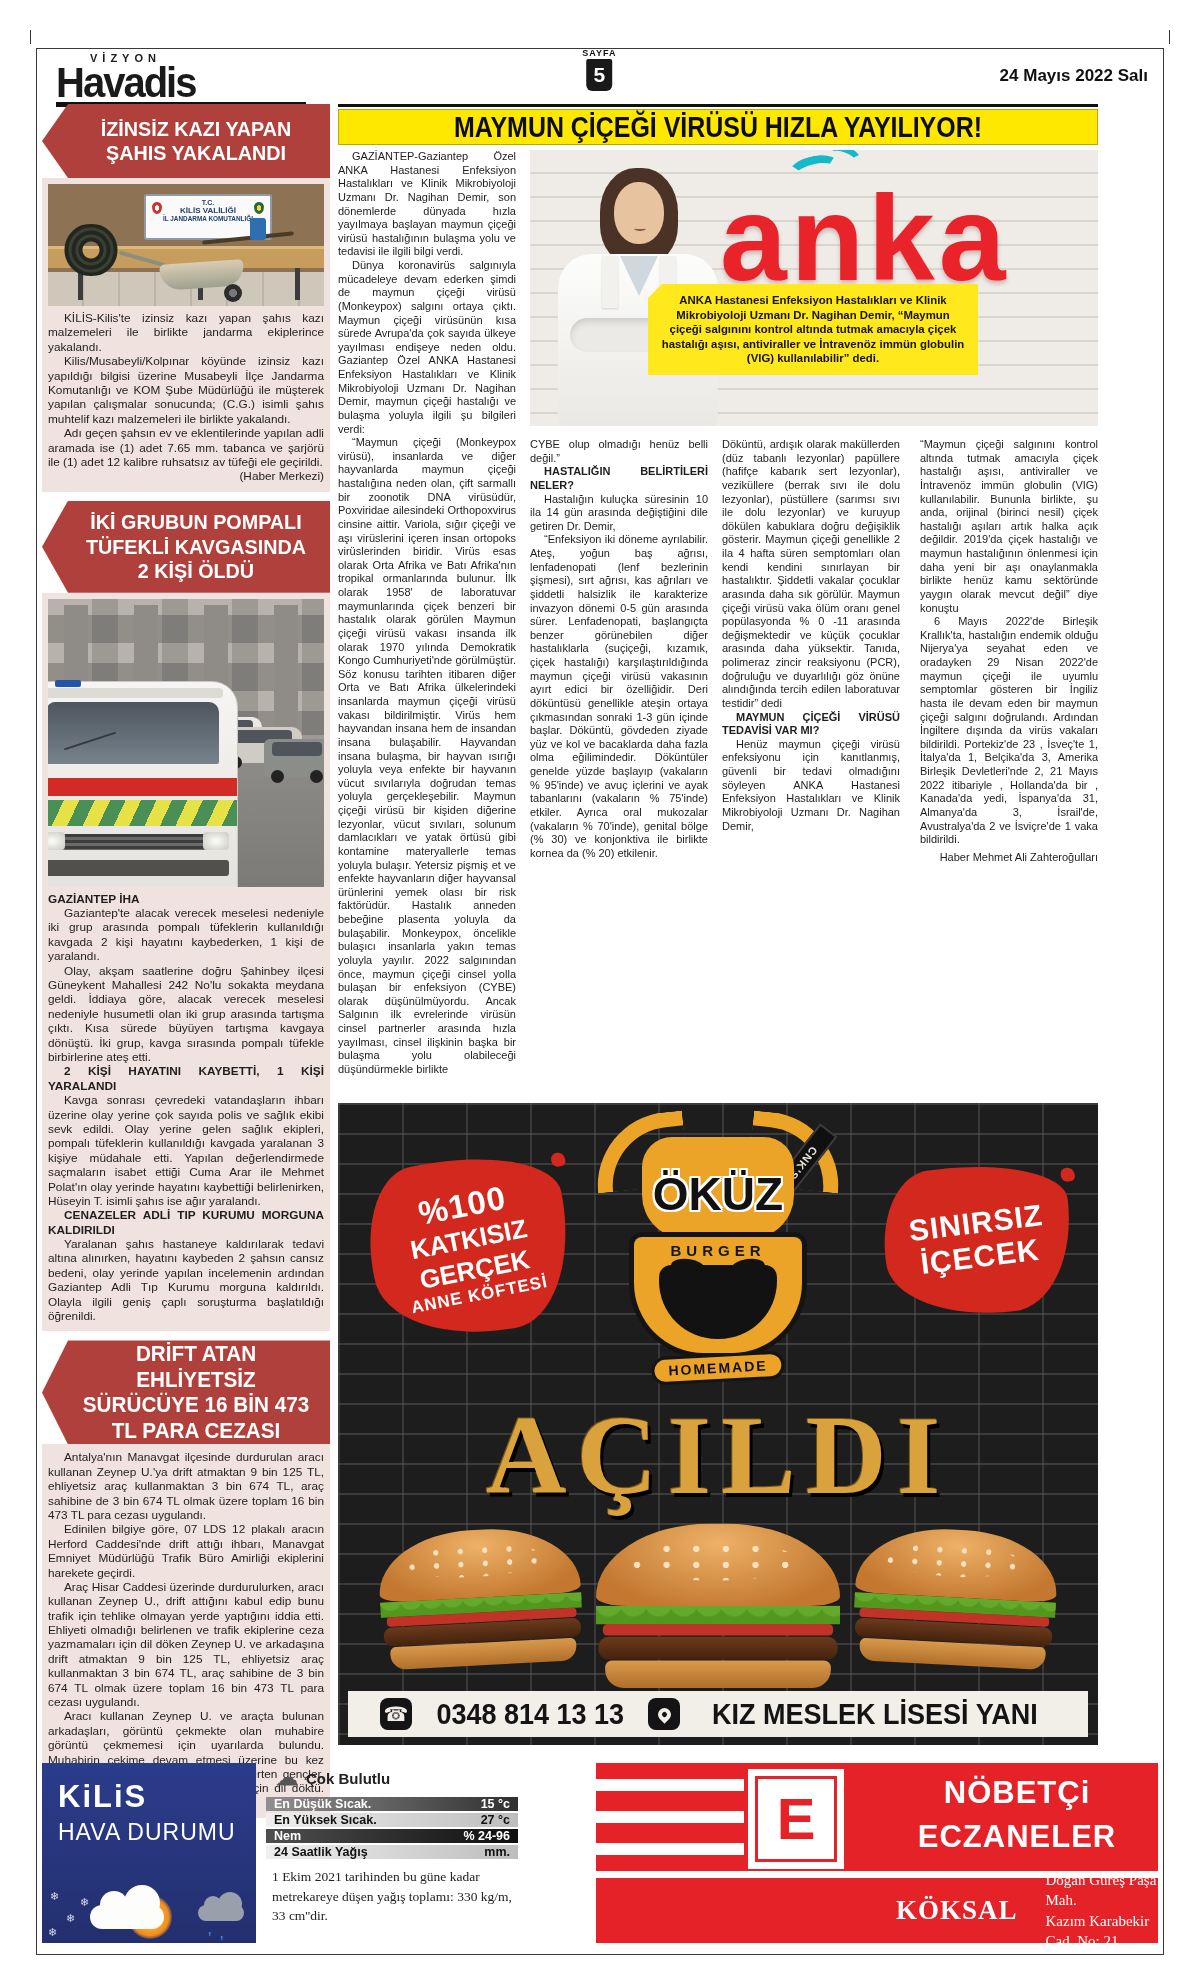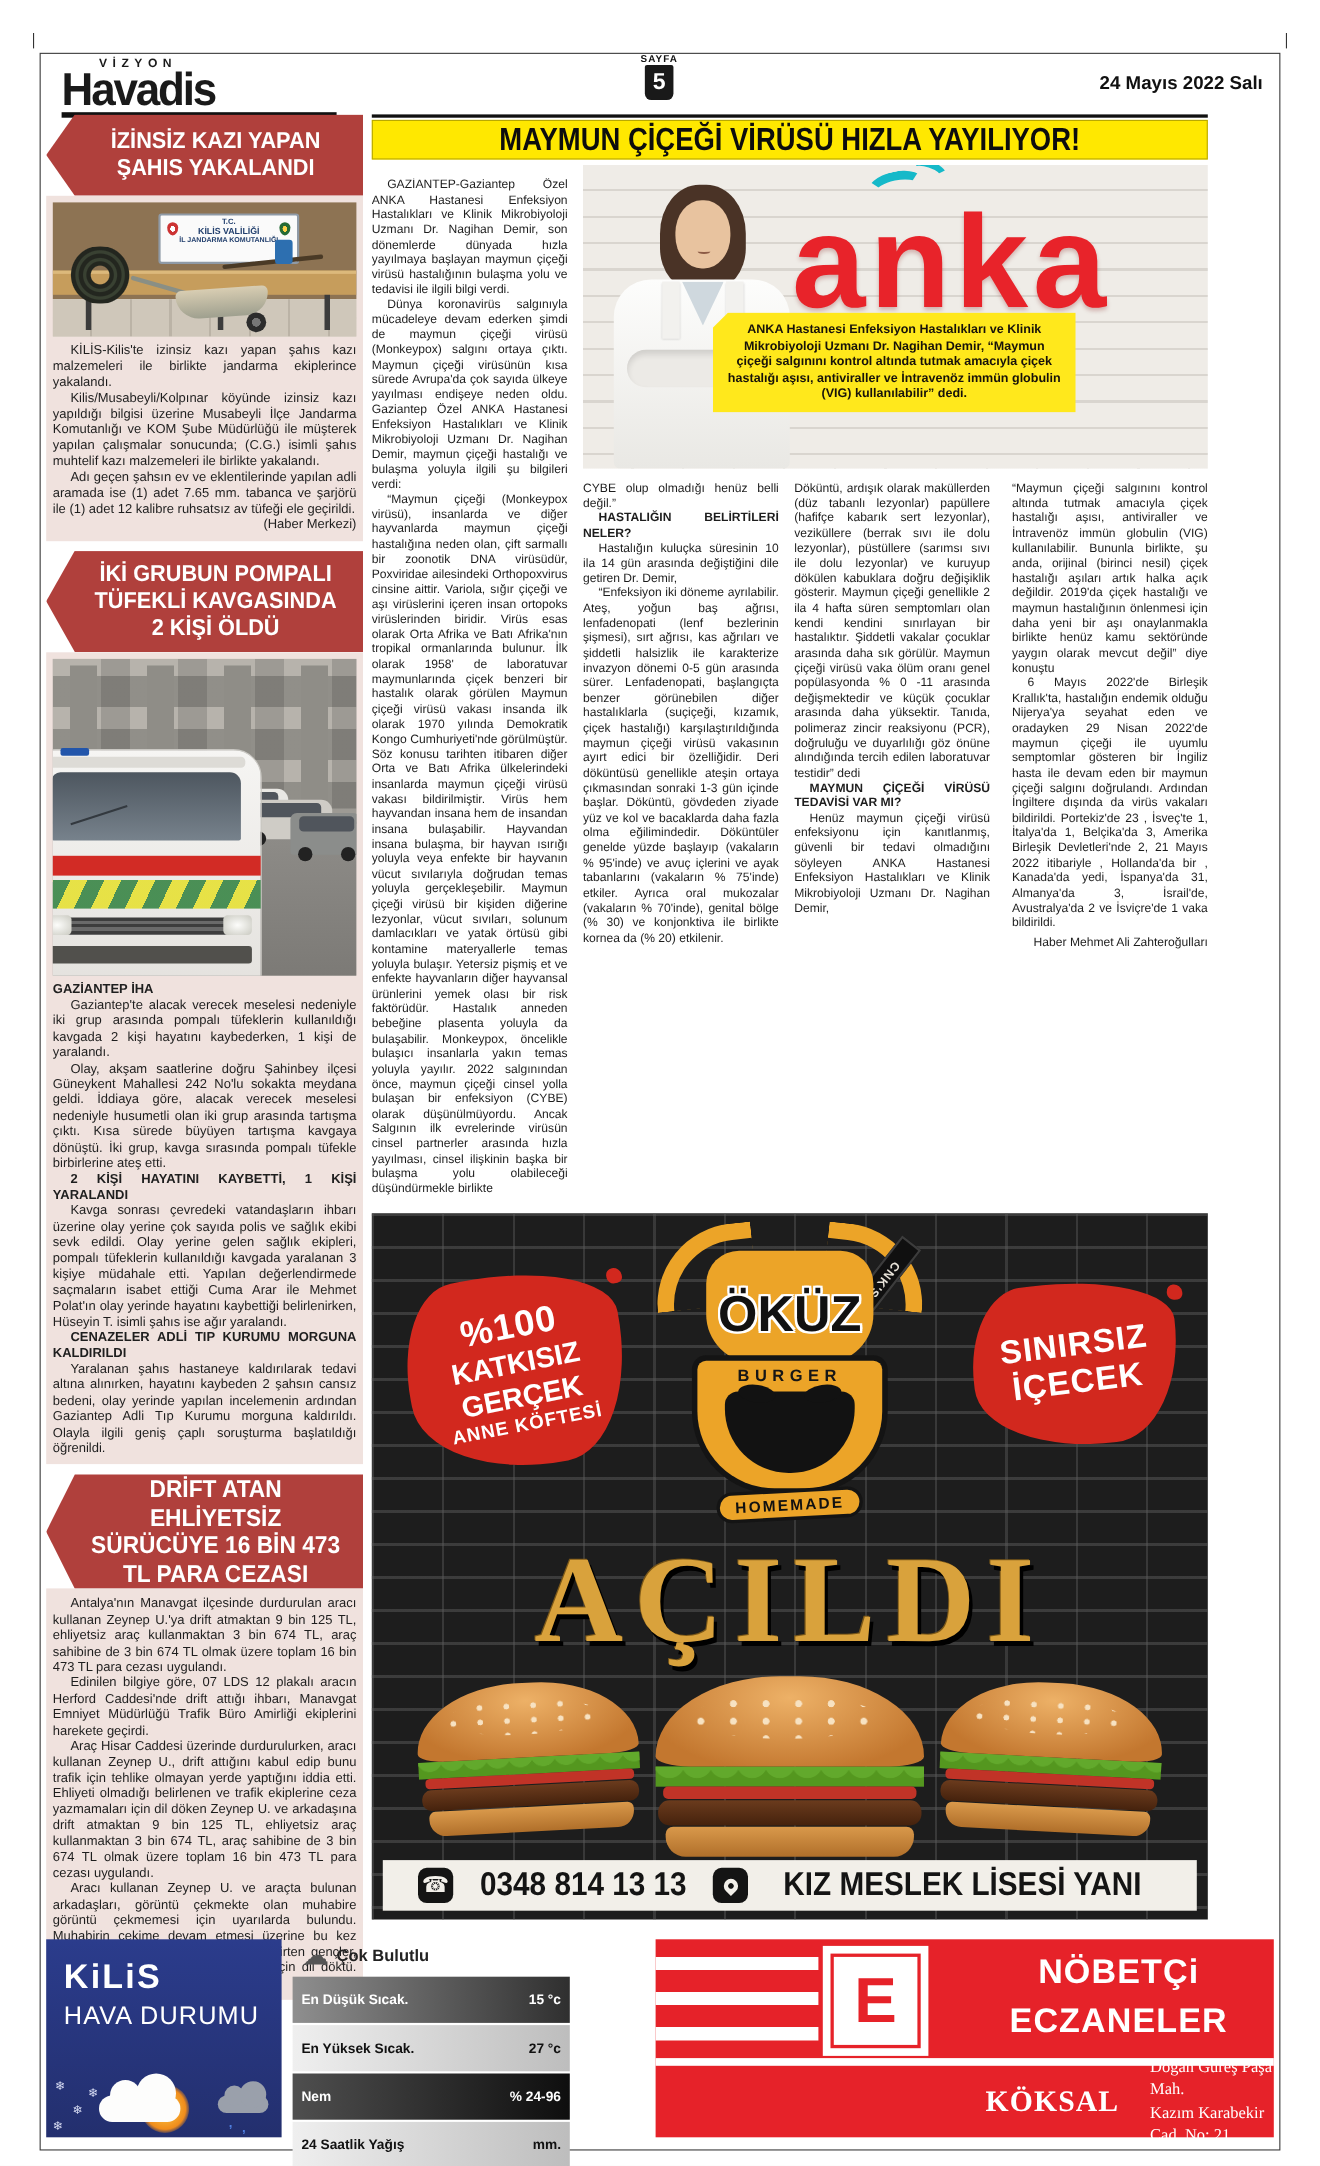--- a/index.html
+++ b/index.html
@@ -75,21 +75,21 @@
   .photo2 .amb .grill { position:absolute; left:28px; right:30px; top:152px; height:16px; background:repeating-linear-gradient(#3d3d3d 0 3px, #6a6a6a 3px 6px); border-radius:3px; }
   .photo2 .amb .hl { position:absolute; top:150px; width:26px; height:18px; background:radial-gradient(#fdfdfb,#c9c9c0); border-radius:4px; }
   .photo2 .amb .bumper { position:absolute; left:6px; right:8px; top:178px; height:16px; background:#51504c; border-radius:3px; }
 
   
   .main-area { position:absolute; left:338px; top:104px; width:760px; }
   .top-rule { height:3px; background:#101010; margin-bottom:2px; }
   .ma-head { background:#ffe800; border:1px solid #b9a900; height:36px; display:flex; align-items:center; justify-content:center; overflow:hidden; }
   .ma-head span { font-size:29px; font-weight:bold; color:#0d0d0d; transform:scaleX(0.86); white-space:nowrap; letter-spacing:0px; }
   .ma-body { position:relative; margin-top:5px; height:948px; }
-  .ma-col { position:absolute; top:12px; bottom:0; width:178px; overflow:hidden; font-size:11px; line-height:1.24; color:#1d1d1d; text-align:justify; }
+  .ma-col { position:absolute; top:0; bottom:0; width:178px; overflow:hidden; font-size:11px; line-height:1.24; color:#1d1d1d; text-align:justify; }
   .ma-col p { text-indent:14px; }
   .ma-col p.nt { text-indent:0; }
   .ma-col .sub { font-weight:bold; text-indent:14px; }
   .ma-col .byline { text-align:right; margin-top:4px; }
   .c1 { left:0; } .c2 { left:192px; top:288px; } .c3 { left:384px; top:288px; } .c4 { left:582px; top:288px; width:178px; }
 
   
   .dphoto { position:absolute; left:192px; top:0; width:568px; height:276px; overflow:hidden; background:repeating-linear-gradient(#efece7 0 22px, #d9d5cf 22px 24px), repeating-linear-gradient(90deg, rgba(210,206,200,.0) 0 44px, rgba(190,186,180,.6) 44px 46px);padding-left:19px; }
   .anka-logo { position:absolute; left:190px; top:28px; font-size:120px; font-weight:bold; color:#e8232a; letter-spacing:4px; line-height:1; text-shadow:0 3px 4px rgba(120,0,0,.25); }
   .anka-bird { position:absolute; left:258px; top:6px; width:54px; height:30px; border-radius:50%; border-top:8px solid #15b9c9; border-left:8px solid transparent; border-right:8px solid transparent; transform:rotate(-12deg); }
@@ -161,21 +161,21 @@
   .cl-main { left:48px; bottom:14px; width:74px; height:24px; }
   .cl-main::before { left:10px; top:-14px; width:28px; height:28px; }
   .cl-main::after { left:34px; top:-20px; width:36px; height:36px; }
   .cl-rain { left:156px; bottom:22px; width:46px; height:16px; background:#9aa0ab; }
   .cl-rain::before { left:6px; top:-9px; width:18px; height:18px; }
   .cl-rain::after { left:20px; top:-13px; width:24px; height:24px; }
   .drop { position:absolute; color:#4f7fe0; font-size:12px; font-weight:bold; }
   .wx-right { width:252px; margin-left:10px; padding-top:2px; }
   .wx-cond { display:flex; align-items:center; gap:8px; font-size:15px; font-weight:bold; color:#222; margin:2px 0 8px 10px; }
   .wx-cond .ci { font-size:22px; color:#555; line-height:1; }
-  .wx-row { display:flex; justify-content:space-between; font-size:12.5px; font-weight:bold; padding:14px 8px; margin-bottom:2px; }
+  .wx-row { display:flex; justify-content:space-between; font-size:12.5px; font-weight:bold; padding:0 8px; margin-bottom:2px; }
   .wx-row.dark1 { background:linear-gradient(90deg,#8f8f8f,#2f2f2f); color:#fff; }
   .wx-row.light { background:linear-gradient(90deg,#efefef,#bdbdbd); color:#111; }
   .wx-row.dark2 { background:linear-gradient(90deg,#4f4f4f,#0e0e0e); color:#fff; }
   .wx-note { font-family:"Liberation Serif", serif; font-size:13.5px; color:#222; line-height:1.45; margin:8px 4px 0 6px; }
   .pharm { margin-left:auto; width:562px; height:180px; background:#e62229; position:relative; color:#fff; }
   .ph-top { position:absolute; left:0; right:0; top:0; height:104px; }
   .ph-stripes { position:absolute; left:0; top:16px; width:148px; height:76px; background:repeating-linear-gradient(#fff 0 12px, transparent 12px 32px); }
   .ph-logo { position:absolute; left:152px; top:6px; width:96px; height:100px; background:#fff; padding:7px; }
   .ph-logo-in { width:100%; height:100%; border:3px solid #e62229; display:flex; align-items:center; justify-content:center; }
   .ph-logo-in span { color:#e62229; font-size:58px; font-weight:bold; line-height:1; }

